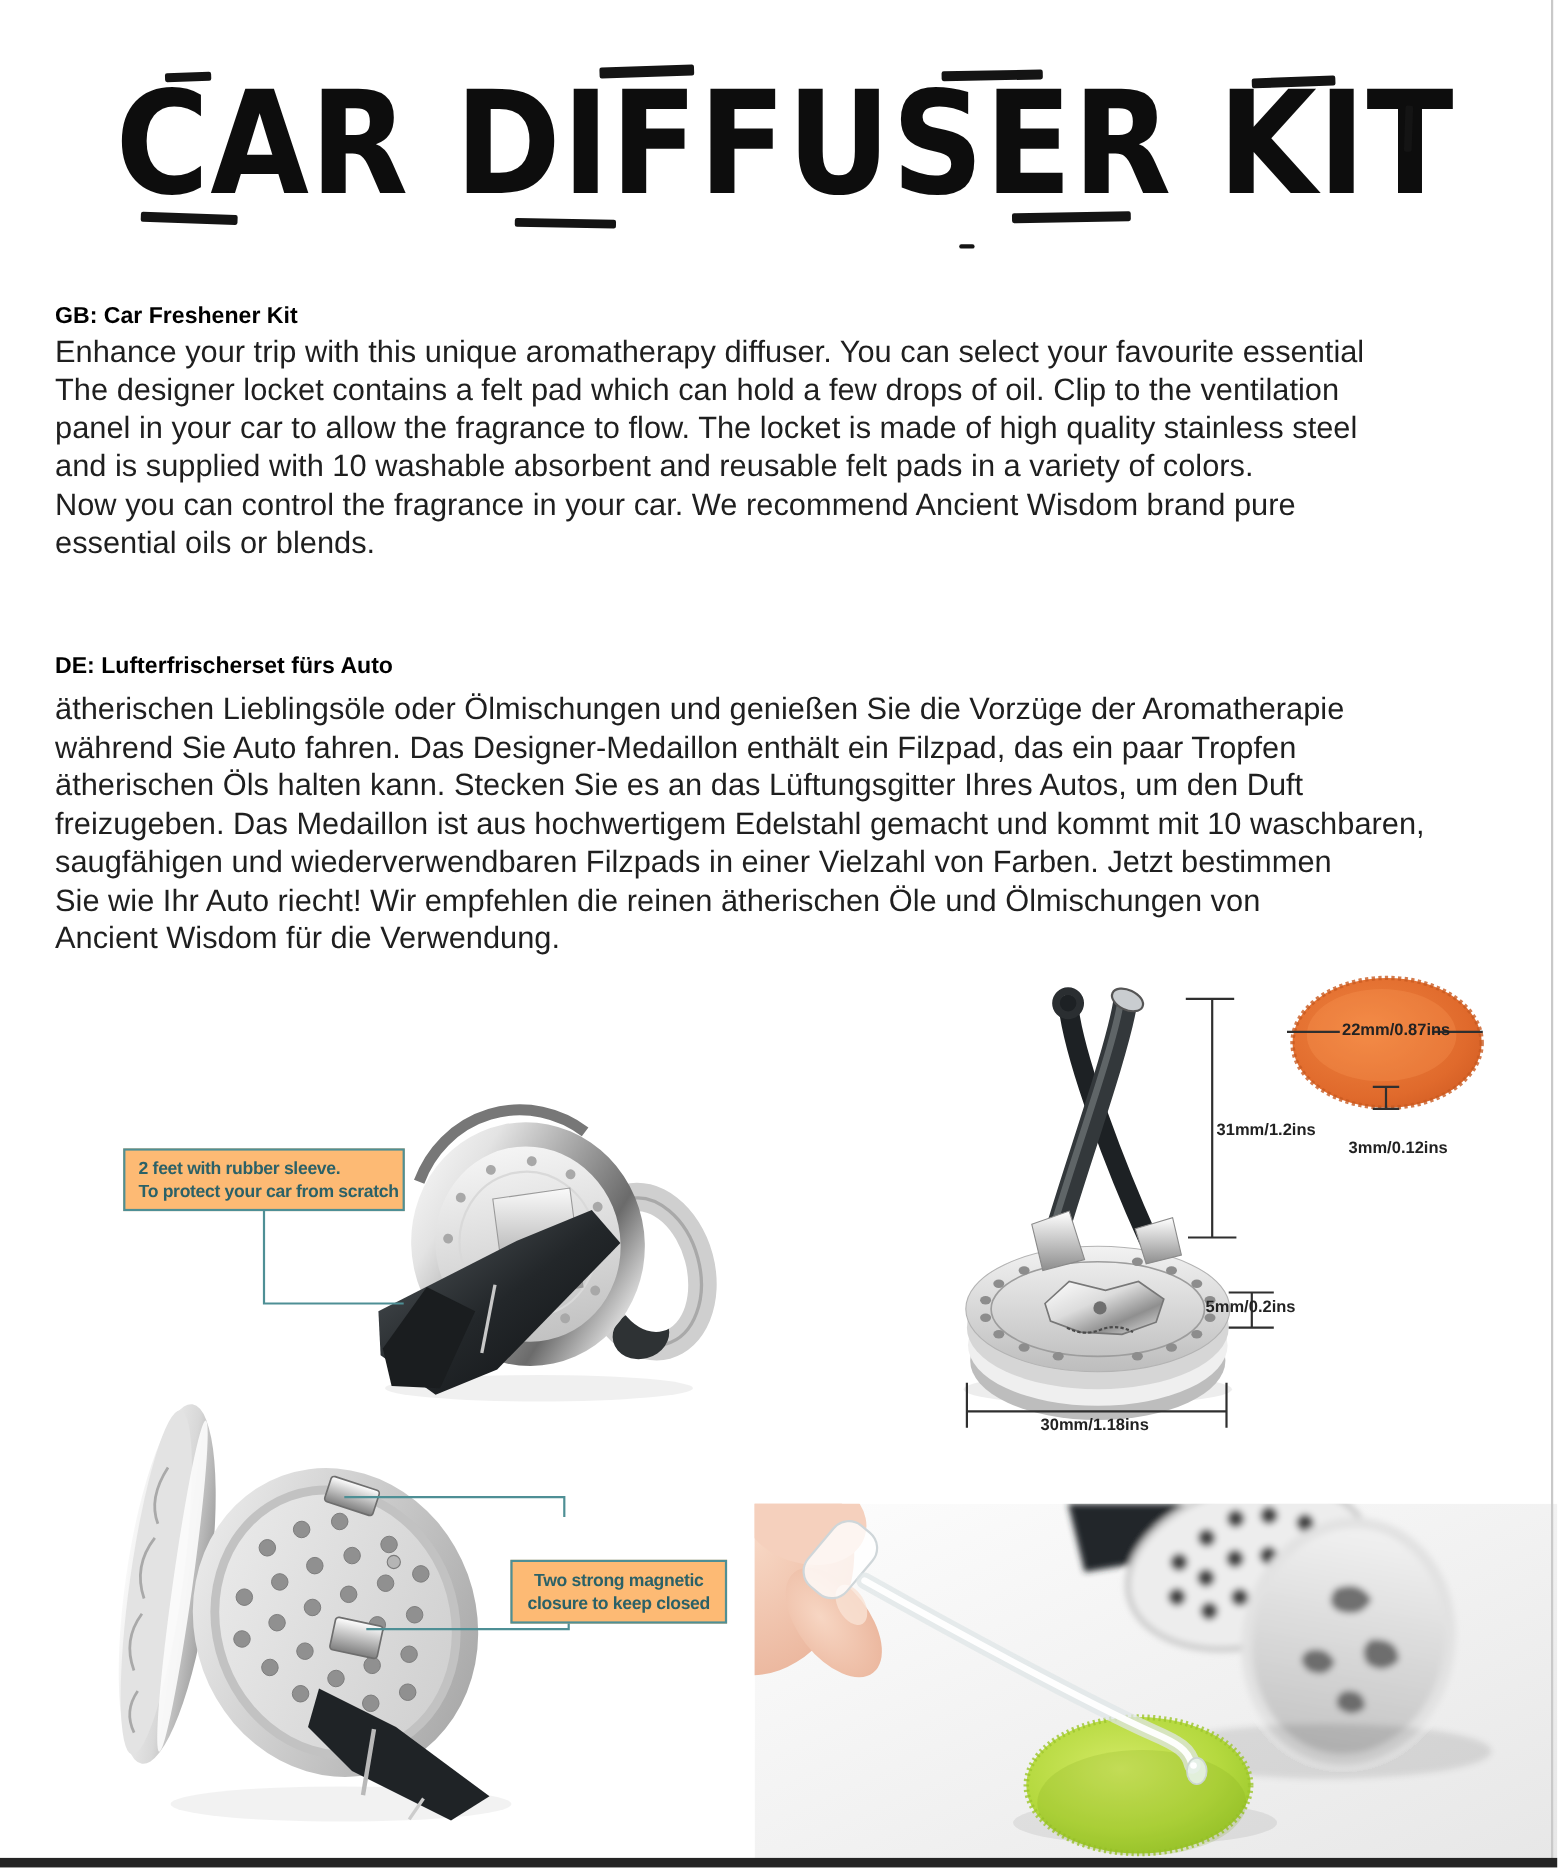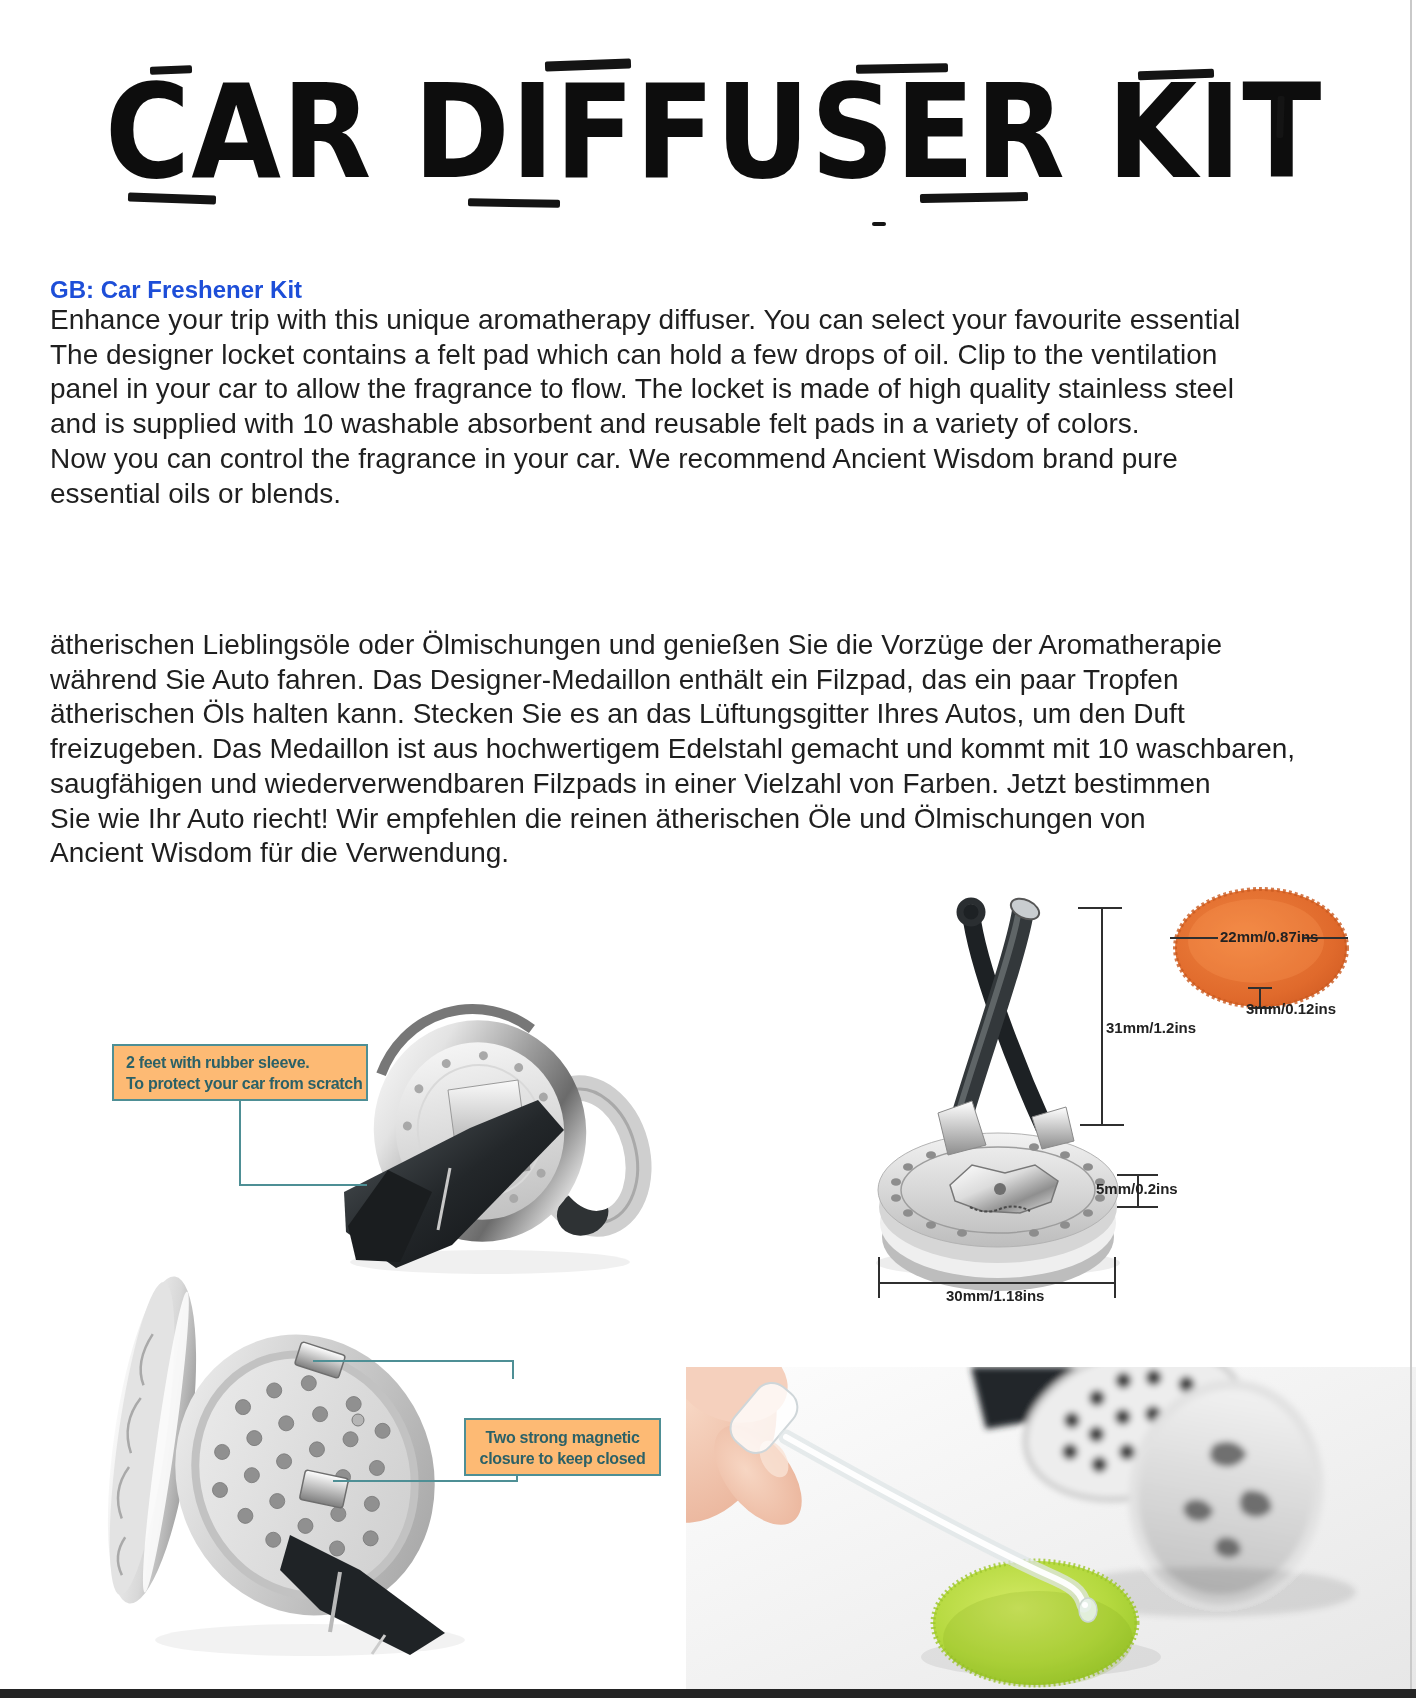--- a/index.html
+++ b/index.html
@@ -3,21 +3,21 @@
 <meta charset="utf-8">
 <style>
   html,body{margin:0;padding:0;background:#fff;}
   .page{position:relative;width:1416px;height:1698px;background:#ffffff;overflow:hidden;
         font-family:"Liberation Sans", sans-serif;color:#1f1f1f;}
   .abs{position:absolute;}
   .title{left:105px;top:56px;font-family:"DejaVu Sans", sans-serif;font-weight:bold;
          font-size:116px;letter-spacing:1px;color:#0d0d0d;transform:scaleY(1.12);
          transform-origin:top left;white-space:nowrap;}
   .mark{background:#141414;border-radius:2px;}
-  .heading{left:50px;font-size:24px;font-weight:bold;color:#1d4ed8;}
+  .heading{left:50px;font-size:21px;font-weight:bold;color:#000000;}
   .bodytext{left:50px;width:1350px;font-size:28px;line-height:34.7px;color:#1f1f1f;}
   .callout{background:#fdba74;border:2px solid #4e8f95;color:#2b6167;font-weight:bold;
            font-size:16px;line-height:21px;letter-spacing:-0.3px;box-sizing:border-box;}
   .co1{left:112px;top:1044px;width:256px;height:57px;padding:6px 0 0 12px;}
   .co2{left:464px;top:1379px;width:197px;height:58px;padding:7px 0 0 0;text-align:center;margin-top:39px;}
   .dim{font-size:15px;font-weight:bold;color:#222;white-space:nowrap;}
   .bottombar{left:0;top:1689px;width:1416px;height:9px;background:#242424;}
   svg{display:block;}
 </style>
 </head>
@@ -40,20 +40,21 @@
   <div class="abs heading" style="top:276px;">GB: Car Freshener Kit</div>
   <div class="abs bodytext" style="top:303px;">
     <div>Enhance your trip with this unique aromatherapy diffuser. You can select your favourite essential</div>
     <div>The designer locket contains a felt pad which can hold a few drops of oil. Clip to the ventilation</div>
     <div>panel in your car to allow the fragrance to flow. The locket is made of high quality stainless steel</div>
     <div>and is supplied with 10 washable absorbent and reusable felt pads in a variety of colors.</div>
     <div>Now you can control the fragrance in your car. We recommend Ancient Wisdom brand pure</div>
     <div>essential oils or blends.</div>
   </div>
 
+  <div class="abs heading" style="top:594px;">DE: Lufterfrischerset fürs Auto</div>
   <div class="abs bodytext" style="top:628px;">
     <div>ätherischen Lieblingsöle oder Ölmischungen und genießen Sie die Vorzüge der Aromatherapie</div>
     <div>während Sie Auto fahren. Das Designer-Medaillon enthält ein Filzpad, das ein paar Tropfen</div>
     <div>ätherischen Öls halten kann. Stecken Sie es an das Lüftungsgitter Ihres Autos, um den Duft</div>
     <div>freizugeben. Das Medaillon ist aus hochwertigem Edelstahl gemacht und kommt mit 10 waschbaren,</div>
     <div>saugfähigen und wiederverwendbaren Filzpads in einer Vielzahl von Farben. Jetzt bestimmen</div>
     <div>Sie wie Ihr Auto riecht! Wir empfehlen die reinen ätherischen Öle und Ölmischungen von</div>
     <div>Ancient Wisdom für die Verwendung.</div>
   </div>
 
@@ -196,21 +197,21 @@
       <path d="M258,53 H302 M282,53 V270 M260,270 H304"></path>
       <path d="M350,83 H398 M482,83 H528"></path>
       <path d="M428,133 H452 M440,133 V153 M428,153 H452"></path>
       <path d="M297,320 H338 M318,320 V352 M297,352 H338"></path>
       <path d="M59,402 V443 M59,428 H295 M295,402 V443"></path>
     </g>
   </svg>
 
   <div class="abs dim" style="left:1106px;top:1006px;margin-top:13px;">31mm/1.2ins</div>
   <div class="abs dim" style="left:1220px;top:928px;">22mm/0.87ins</div>
-  <div class="abs dim" style="left:1226px;top:1000px;margin-left:20px;">3mm/0.12ins</div>
+  <div class="abs dim" style="left:1226px;top:1035px;">3mm/0.12ins</div>
   <div class="abs dim" style="left:1096px;top:1180px;">5mm/0.2ins</div>
   <div class="abs dim" style="left:946px;top:1287px;">30mm/1.18ins</div>
 
   <svg class="abs" style="left:40px;top:1240px;" width="480" height="430" viewBox="0 0 480 430">
     <defs>
       <linearGradient id="lidG" x1="0" y1="0" x2="1" y2="0">
         <stop offset="0" stop-color="#f8f8f8"></stop>
           <stop offset="0.6" stop-color="#d8d8d8"></stop>
         <stop offset="1" stop-color="#a0a0a0"></stop>
       </linearGradient>

